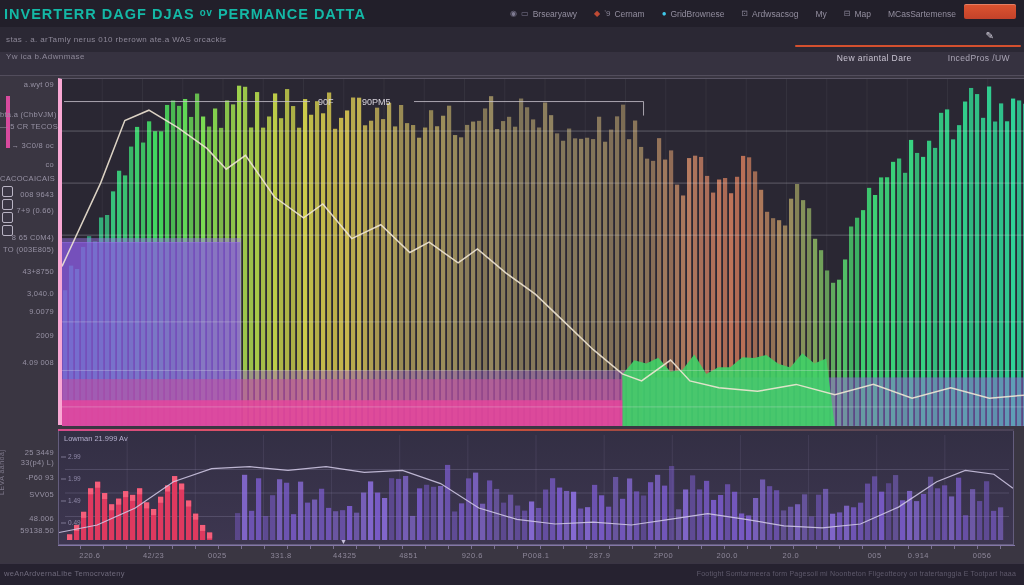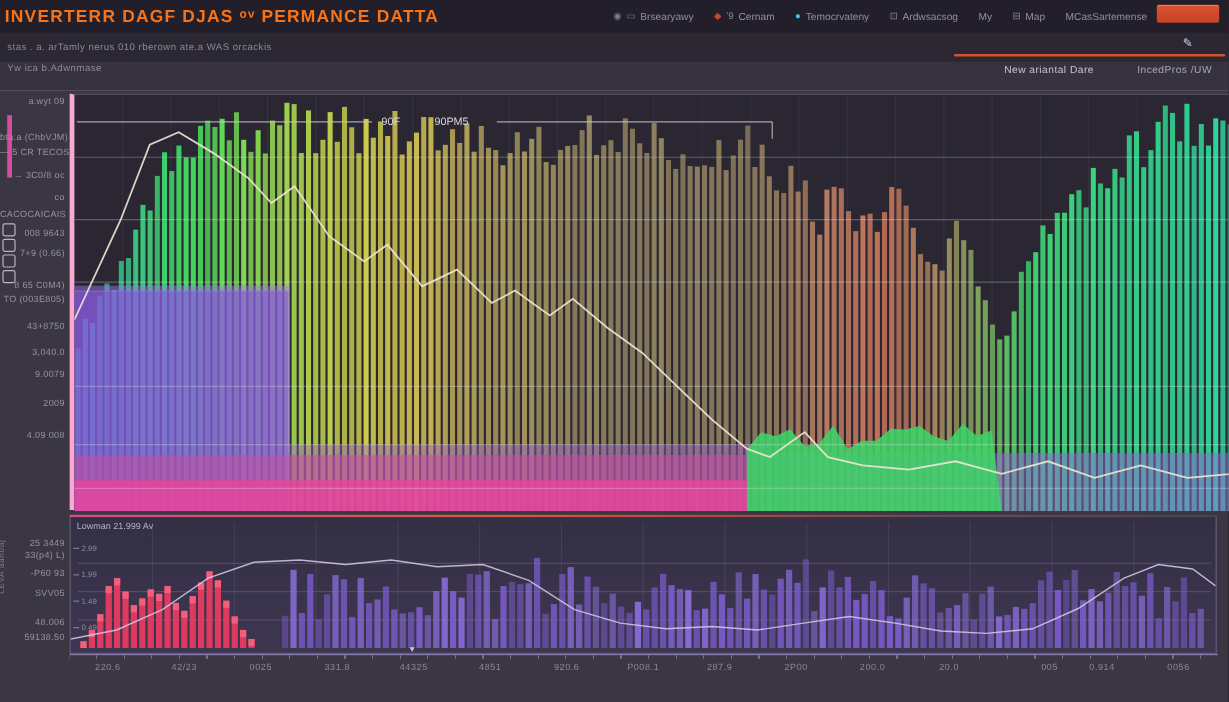--- a/index.html
+++ b/index.html
@@ -1,21 +1,21 @@
 <!DOCTYPE html>
 <html><head>
 <meta charset="utf-8">
 <style>
   html,body{margin:0;padding:0;background:#17151d;}
   .app{position:relative;width:1024px;height:585px;overflow:hidden;
        font-family:"Liberation Sans",sans-serif;background:#3a3642;color:#cfccd8;}
   
   .topbar{position:absolute;left:0;top:0;width:1024px;height:27px;background:#221f2a;
           display:flex;align-items:center;border-bottom:1px solid #16141c;}
-  .title{font-size:14.5px;font-weight:bold;letter-spacing:1px;color:#f97316;margin-left:4px;white-space:nowrap;}
+  .title{font-size:14.5px;font-weight:bold;letter-spacing:1px;color:#14b8a6;margin-left:4px;white-space:nowrap;}
   .menu{margin-left:auto;display:flex;align-items:center;gap:17px;margin-right:68px;}
   .menu-item{display:flex;align-items:center;gap:4px;font-size:8.5px;color:#938e9f;cursor:default;white-space:nowrap;}
   .menu-item .ic{font-size:8px;line-height:1;}
   .action-btn{position:absolute;right:8px;top:4px;width:52px;height:15px;border-radius:2px;
               background:linear-gradient(#e2572f,#c4422a);box-shadow:inset 0 1px 0 rgba(255,255,255,.25);}
   
   .subbar{position:absolute;left:0;top:27px;width:1024px;height:25px;background:#2b2834;
           display:flex;align-items:center;border-bottom:1px solid #47424f;}
   .breadcrumb{font-size:8px;color:#8d8898;margin-left:6px;letter-spacing:.4px;white-space:nowrap;}
   .tabstrip-line{position:absolute;left:795px;top:45px;width:226px;height:2px;background:#d4502e;border-radius:1px;}
@@ -62,21 +62,21 @@
           <span class="ic" style="color: rgb(127, 123, 146);">▭</span>
           <span>Brsearyawy</span>
         </div>
         <div class="menu-item">
           <span class="ic" style="color: rgb(191, 74, 52);">◆</span>
           <span class="ic" style="color: rgb(138, 134, 152);">ʼ9</span>
           <span>Cernam</span>
         </div>
         <div class="menu-item">
           <span class="ic" style="color: rgb(63, 200, 234);">●</span>
-          <span>Temocrvateny</span>
+          <span>GridBrownese</span>
         </div>
         <div class="menu-item">
           <span class="ic" style="color: rgb(138, 134, 152);">⊡</span>
           <span>Ardwsacsog</span>
         </div>
         <div class="menu-item">
           <span>My</span>
         </div>
         <div class="menu-item">
           <span class="ic" style="color: rgb(138, 134, 152);">⊟</span>
@@ -544,14 +544,18 @@
       <div class="xlabel" style="left: 536px;">P008.1</div>
       <div class="xlabel" style="left: 599.733px;">287.9</div>
       <div class="xlabel" style="left: 663.467px;">2P00</div>
       <div class="xlabel" style="left: 727.2px;">200.0</div>
       <div class="xlabel" style="left: 790.933px;">20.0</div>
       <div class="xlabel" style="left: 854.667px; margin-left: 20px;">005</div>
       <div class="xlabel" style="left: 918.4px; text-align: right;">0.914</div>
       <div class="xlabel" style="left: 982.133px;">0056</div>
     </div>
 
+  <div class="footer">
+    <div class="lf">weAnArdvernaLibe Temocrvateny</div>
+    <div class="rf">Footight Somtarmeera form Pagesoil mi Noonbeton Fligeotteory on tratertanggia E  Tootpart haaa</div>
+  </div>
 
 </div>
 
 </body></html>

